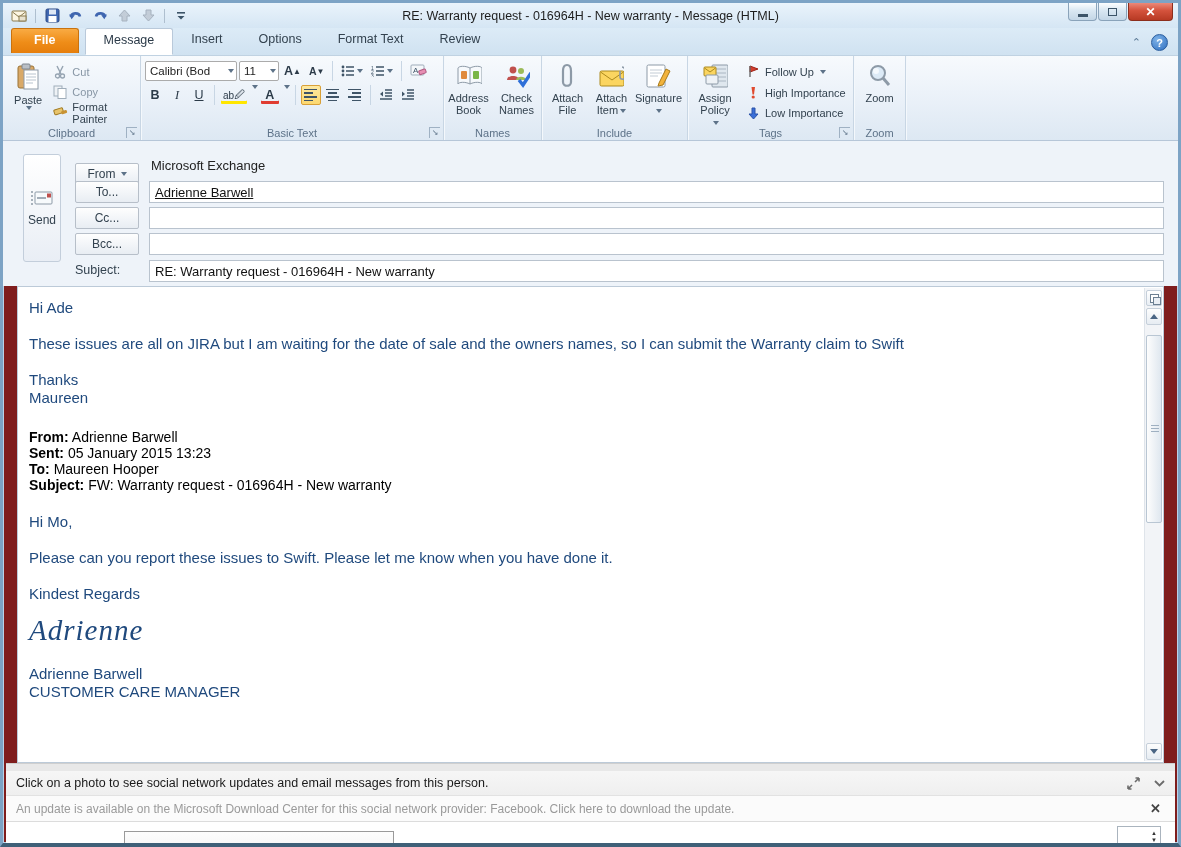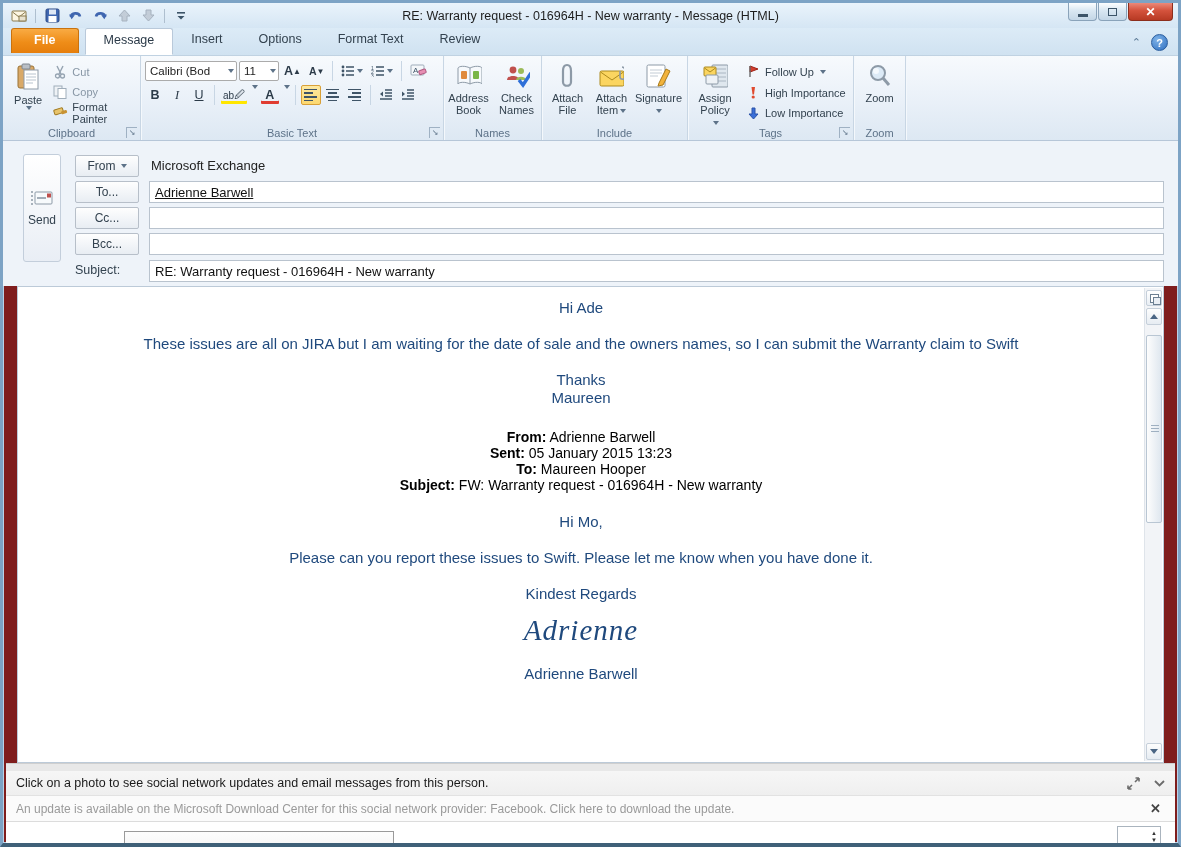--- a/index.html
+++ b/index.html
@@ -69,21 +69,21 @@
     border:1px solid #c3cedb; border-radius:3px; background:linear-gradient(#ffffff,#e9eef5);
     display:flex; flex-direction:column; align-items:center; justify-content:center; gap:6px;
     font-size:12px; color:#33424f; }
   .fieldbtn { position:absolute; left:72px; width:64px; height:22px; border:1px solid #b7bfc9; border-radius:2px;
     background:linear-gradient(#fefefe,#e8edf3); font-size:12px; color:#33424f; display:flex; align-items:center; justify-content:center; gap:3px;}
   .fieldbox { position:absolute; left:146px; right:14px; height:22px; background:#fff; border:1px solid #b9c3ce; font-size:13px; color:#111; display:flex; align-items:center; padding-left:5px;}
   .plain-from { position:absolute; left:148px; font-size:13px; color:#222; }
   .subj-label { position:absolute; left:72px; font-size:12.5px; color:#33424f; }
   .recipient { text-decoration:underline; }
   
-  .bodyarea { position:absolute; top:283px; left:14px; right:14px; height:477px; background:#fff; border:1px solid #bccad8;text-align:center; }
+  .bodyarea { position:absolute; top:283px; left:14px; right:14px; height:477px; background:#fff; border:1px solid #bccad8; }
   .bodytext { position:absolute; left:11px; top:12px; right:30px; color:#1f497d; font-size:15px; line-height:18px;}
   .bodytext p { margin-bottom:18px; }
   .qhdr { color:#000; font-size:14px; line-height:16px; }
   .qhdr b { font-weight:bold; }
   .sig-script { font-family:Liberation Serif, serif; font-style:italic; font-size:29px; color:#1f497d; margin:6px 0 26px; letter-spacing:1px;}
   .sig-block { line-height:18px; }
   
   .vscroll { position:absolute; top:1px; right:1px; bottom:1px; width:18px; background:#f2f4f7; border-left:1px solid #dfe4ea; display:flex; flex-direction:column; align-items:center;}
   .sc-btn { width:16px; height:17px; margin:1px 0; background:linear-gradient(#fdfdfd,#e6ecf2); border:1px solid #c5cfda; border-radius:2px; display:flex; align-items:center; justify-content:center;}
   .tri-up { width:0;height:0;border-left:4px solid transparent;border-right:4px solid transparent;border-bottom:5px solid #4a6584;}
@@ -499,21 +499,21 @@
         <svg width="24" height="18">
             <path d="M1 3h2M1 7h2M1 11h2M1 15h2" stroke="#8d9aa7" stroke-width="1.4"></path>
             <rect x="5" y="3" width="17" height="12" rx="1" fill="#f7fafc" stroke="#8d9aa7"></rect>
             <path d="M7 9h9" stroke="#8d9aa7" stroke-width="1.6"></path>
             <rect x="17" y="4.5" width="4" height="4" fill="#c0504d"></rect>
           </svg>
       </span>
       <span>Send</span>
     </div>
 
-    <div class="fieldbtn" style="top:14px">
+    <div class="fieldbtn" style="top:22px">
       <span>From</span>
         <span class="caret"></span>
     </div>
     <span class="plain-from" style="top:17px">Microsoft Exchange</span>
 
     <div class="fieldbtn" style="top:40px">
         <span>To...</span>
       </div>
     <div class="fieldbox" style="top:40px">
       <span class="recipient">Adrienne Barwell</span>
@@ -546,20 +546,21 @@
         <div><b>Sent:</b> <span>05 January 2015 13:23</span></div>
         <div><b>To:</b> <span>Maureen Hooper</span></div>
         <div><b>Subject:</b> <span>FW: Warranty request - 016964H - New warranty</span></div>
       </div>
       <p>Hi Mo,</p>
       <p>Please can you report these issues to Swift.  Please let me know when you have done it.</p>
       <p>Kindest Regards</p>
       <div class="sig-script">Adrienne</div>
       <div class="sig-block">
         <div>Adrienne Barwell</div>
+        <div>CUSTOMER CARE MANAGER</div>
       </div>
     </div>
     <div class="vscroll">
       <div class="ruler-btn"></div>
       <div class="sc-btn">
           <span class="tri-up"></span>
         </div>
       <div class="sc-thumb">
           <span class="sc-grip"></span>
         </div>

